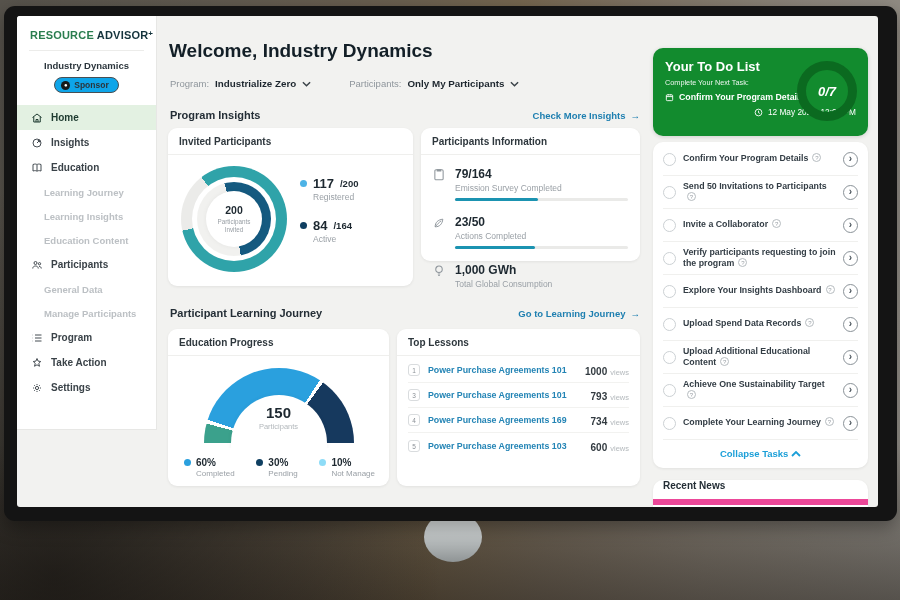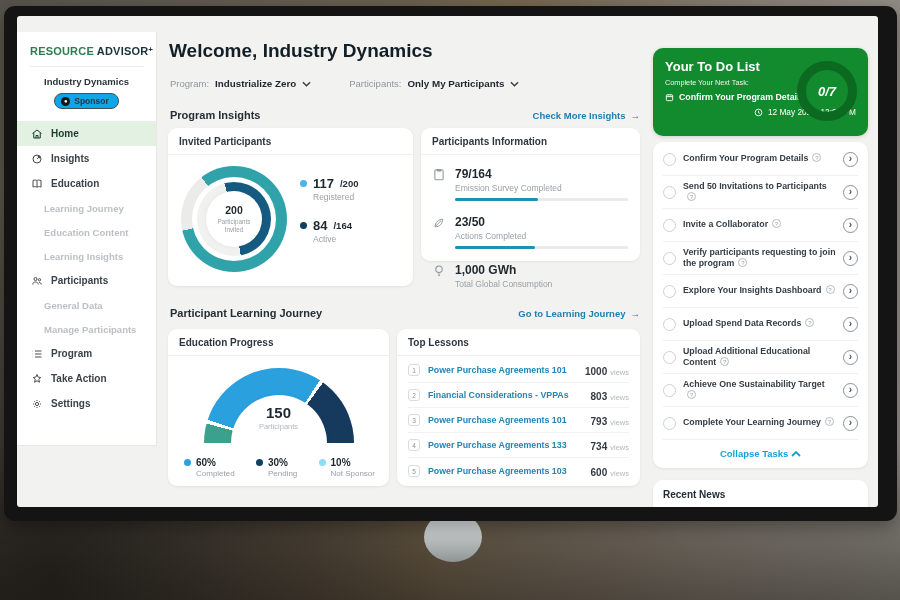--- a/index.html
+++ b/index.html
@@ -14,21 +14,21 @@
   }
   .stand { position:absolute; left:424px; top:512px; width:58px; height:50px; border-radius:50%;
     background:linear-gradient(#eef2f2, #8f9495); }
   .monitor { position:absolute; left:4px; top:6px; width:893px; height:515px;
     background:#141414; border-radius:11px; box-shadow:0 6px 18px rgba(0,0,0,.35); }
   .screen { position:absolute; left:13px; top:10px; width:861px; height:491px;
     background:#f2f2f0; border-radius:3px; overflow:hidden; }
 
   
   .sidebar { position:absolute; left:0; top:0; width:140px; height:414px; background:#fff;
-    border-right:1px solid #e7e7e5; border-bottom:1px solid #e7e7e5;margin-top:16px; }
+    border-right:1px solid #e7e7e5; border-bottom:1px solid #e7e7e5; }
   .logo { padding:13px 0 0 13px; font-size:11px; font-weight:800; letter-spacing:.2px; }
   .logo .g { color:var(--brand-green); }
   .logo .d { color:var(--brand-dark); }
   .logo .p { color:var(--brand-dark); font-size:8px; vertical-align:top; }
   .logo-div { margin:9px 12px 0 12px; border-bottom:1px solid #ececea; }
   .org { margin-top:9px; text-align:center; font-size:9.5px; font-weight:800; color:#2b353c; }
   .badge { margin:6px auto 0; width:max-content; display:flex; align-items:center; gap:4px;
     border:1px solid #474f54; border-radius:10px; padding:2px 9px 2px 6px; font-size:8.5px;
     font-weight:700; color:#2b353c; background:#0ea5e9; }
   .badge-dot { width:9px; height:9px; border-radius:50%; background:#15181a; color:#fff;
@@ -133,22 +133,22 @@
     font-size:6px; font-weight:400; color:#9aa0a6; text-align:center; line-height:8px;
     margin-left:4px; vertical-align:1px; }
   .chev-btn { flex:none; width:15px; height:15px; border-radius:50%; border:1.4px solid #8a9298;
     color:#48525a; display:flex; align-items:center; justify-content:center;
     font-size:10px; font-weight:700; padding-bottom:1px; }
   .collapse { text-align:center; padding:8px 0 5px; font-size:9.5px; font-weight:800;
     color:var(--link-bright); cursor:pointer; }
 
   #news-card { position:absolute; top:464px; left:0; right:0; height:60px; background:#fff;
     border-radius:10px 10px 0 0; box-shadow:0 1px 3px rgba(0,0,0,.07); }
-  .news-title { padding:9px 10px 8px; font-size:10px; font-weight:800; color:#242e36;
-    border-bottom:1px solid #ec4899; }
+  .news-title { padding:0 10px 8px; font-size:10px; font-weight:800; color:#242e36;
+    border-bottom:6px solid #ec4899; }
 </style>
 </head>
 <body>
 
 <div class="stage">
   <div class="stand"></div>
   <div class="monitor">
     <div class="screen">
 
       <div class="sidebar">
@@ -179,24 +179,24 @@
           <div class="nav-item">
             <svg width="12" height="12" viewBox="0 0 24 24" fill="none" stroke="#454c52" stroke-width="2">
                 <path d="M4 5 C8 3.4 11 4.2 12 5.4 C13 4.2 16 3.4 20 5 V18 C16 16.6 13 17.4 12 18.6 C11 17.4 8 16.6 4 18 Z M12 5.4 V18.6"></path>
               </svg>
             <span>Education</span>
           </div>
           <div class="nav-item sub">
             <span>Learning Journey</span>
           </div>
           <div class="nav-item sub">
+            <span>Learning Insights</span>
+          </div>
+          <div class="nav-item sub">
             <span>Education Content</span>
-          </div>
-          <div class="nav-item sub">
-            <span>Learning Insights</span>
           </div>
           <div class="nav-item">
             <svg width="12" height="12" viewBox="0 0 24 24" fill="none" stroke="#454c52" stroke-width="2">
                 <circle cx="9" cy="8" r="3"></circle>
                 <circle cx="17" cy="9.5" r="2.3"></circle>
                 <path d="M3.5 19 c0-3.2 2.6-5 5.5-5 s5.5 1.8 5.5 5 M16 14.8 c2.6 0 4.5 1.6 4.5 4.2"></path>
               </svg>
             <span>Participants</span>
           </div>
           <div class="nav-item sub">
@@ -364,46 +364,41 @@
                   <span class="dot ed-dot" style="background: rgb(15, 63, 97);"></span>
                   <span>30%</span>
                 </div>
               <div class="gl-cap">Pending</div>
             </div>
             <div>
               <div class="gl-pct">
                   <span class="dot ed-dot" style="background: rgb(142, 220, 247);"></span>
                   <span>10%</span>
                 </div>
-              <div class="gl-cap">Not Sponsor</div>
+              <div class="gl-cap">Not Manage</div>
             </div>
           </div>
         </div>
 
         <div class="card" id="card-lessons">
           <div class="card-title">Top Lessons</div>
           <div class="lessons-body">
             <div class="lesson">
               <span class="rank">1</span>
               <span class="ltitle">Power Purchase Agreements 101</span>
               <span><span class="views">1000</span><span class="vsuffix">views</span></span>
             </div>
             <div class="lesson">
-              <span class="rank">2</span>
-              <span class="ltitle">Financial Considerations - VPPAs</span>
-              <span><span class="views">803</span><span class="vsuffix">views</span></span>
-            </div>
-            <div class="lesson">
               <span class="rank">3</span>
               <span class="ltitle">Power Purchase Agreements 101</span>
               <span><span class="views">793</span><span class="vsuffix">views</span></span>
             </div>
             <div class="lesson">
               <span class="rank">4</span>
-              <span class="ltitle">Power Purchase Agreements 133</span>
+              <span class="ltitle">Power Purchase Agreements 169</span>
               <span><span class="views">734</span><span class="vsuffix">views</span></span>
             </div>
             <div class="lesson">
               <span class="rank">5</span>
               <span class="ltitle">Power Purchase Agreements 103</span>
               <span><span class="views">600</span><span class="vsuffix">views</span></span>
             </div>
           </div>
         </div>
       </div>

